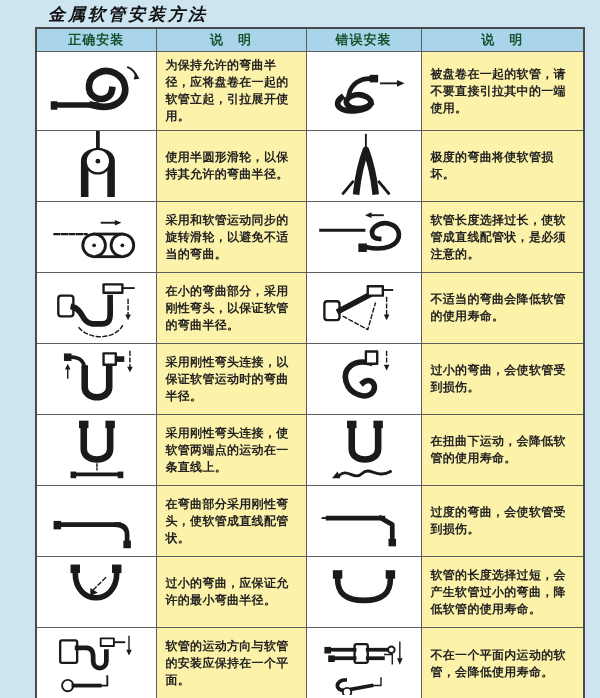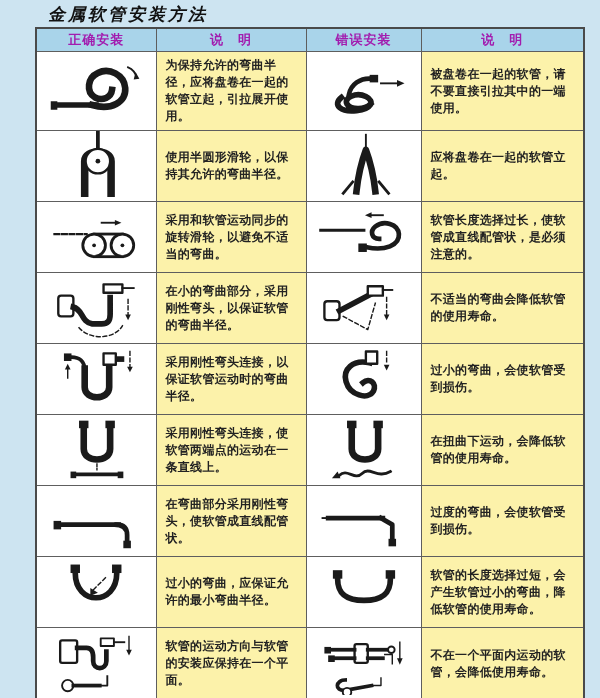--- a/index.html
+++ b/index.html
@@ -38,21 +38,21 @@
   }
   .install-table th,.install-table td{
     border:1px solid var(--border);
     overflow:hidden;
   }
   .install-table th{
     background:var(--header-bg);
     height:21px;
     font-size:13px;
     font-weight:bold;
-    color:#a21caf;
+    color:#14532d;
     letter-spacing:1px;
     padding:2px 0;
   }
   .desc-cell{
     background:var(--desc-bg);
     font-size:12px;
     font-weight:bold;
     line-height:17px;
     color:#222;
     padding:5px 6px 5px 9px;
@@ -121,21 +121,21 @@
             </svg></div></td>
         <td class="desc-cell">使用半圆形滑轮，以保持其允许的弯曲半径。</td>
         <td class="img-cell"><div class="illus"><svg viewBox="0 0 100 70" width="104" height="66">
               <g fill="none" stroke="#1a1a1a" stroke-linecap="square" stroke-linejoin="round">
                 <line x1="52" y1="4" x2="52" y2="20" stroke-width="2"></line>
                 <path d="M42 64 C44 46 49 28 52 20 C55 28 60 46 62 64" stroke-width="7"></path>
                 <line x1="38" y1="54" x2="28" y2="66" stroke-width="3"></line>
                 <line x1="66" y1="54" x2="76" y2="66" stroke-width="3"></line>
               </g>
             </svg></div></td>
-        <td class="desc-cell">应将盘卷在一起的软管立起。</td>
+        <td class="desc-cell">极度的弯曲将使软管损坏。</td>
       </tr>
       <tr style="height: 66px;">
         <td class="img-cell"><div class="illus"><svg viewBox="0 0 100 70" width="104" height="66">
               <g fill="none" stroke="#1a1a1a" stroke-linecap="square" stroke-linejoin="round">
                 <line x1="6" y1="34" x2="40" y2="34" stroke-width="2.5" stroke-dasharray="5 3"></line>
                 <line x1="56" y1="22" x2="70" y2="22" stroke-width="2"></line>
                 <polygon points="70,19 77,22 70,25" fill="#1a1a1a" stroke="none"></polygon>
                 <line x1="48" y1="34" x2="78" y2="34" stroke-width="3"></line>
                 <line x1="48" y1="58" x2="78" y2="58" stroke-width="3"></line>
                 <circle cx="48" cy="46" r="12" fill="#fff" stroke-width="3"></circle>

